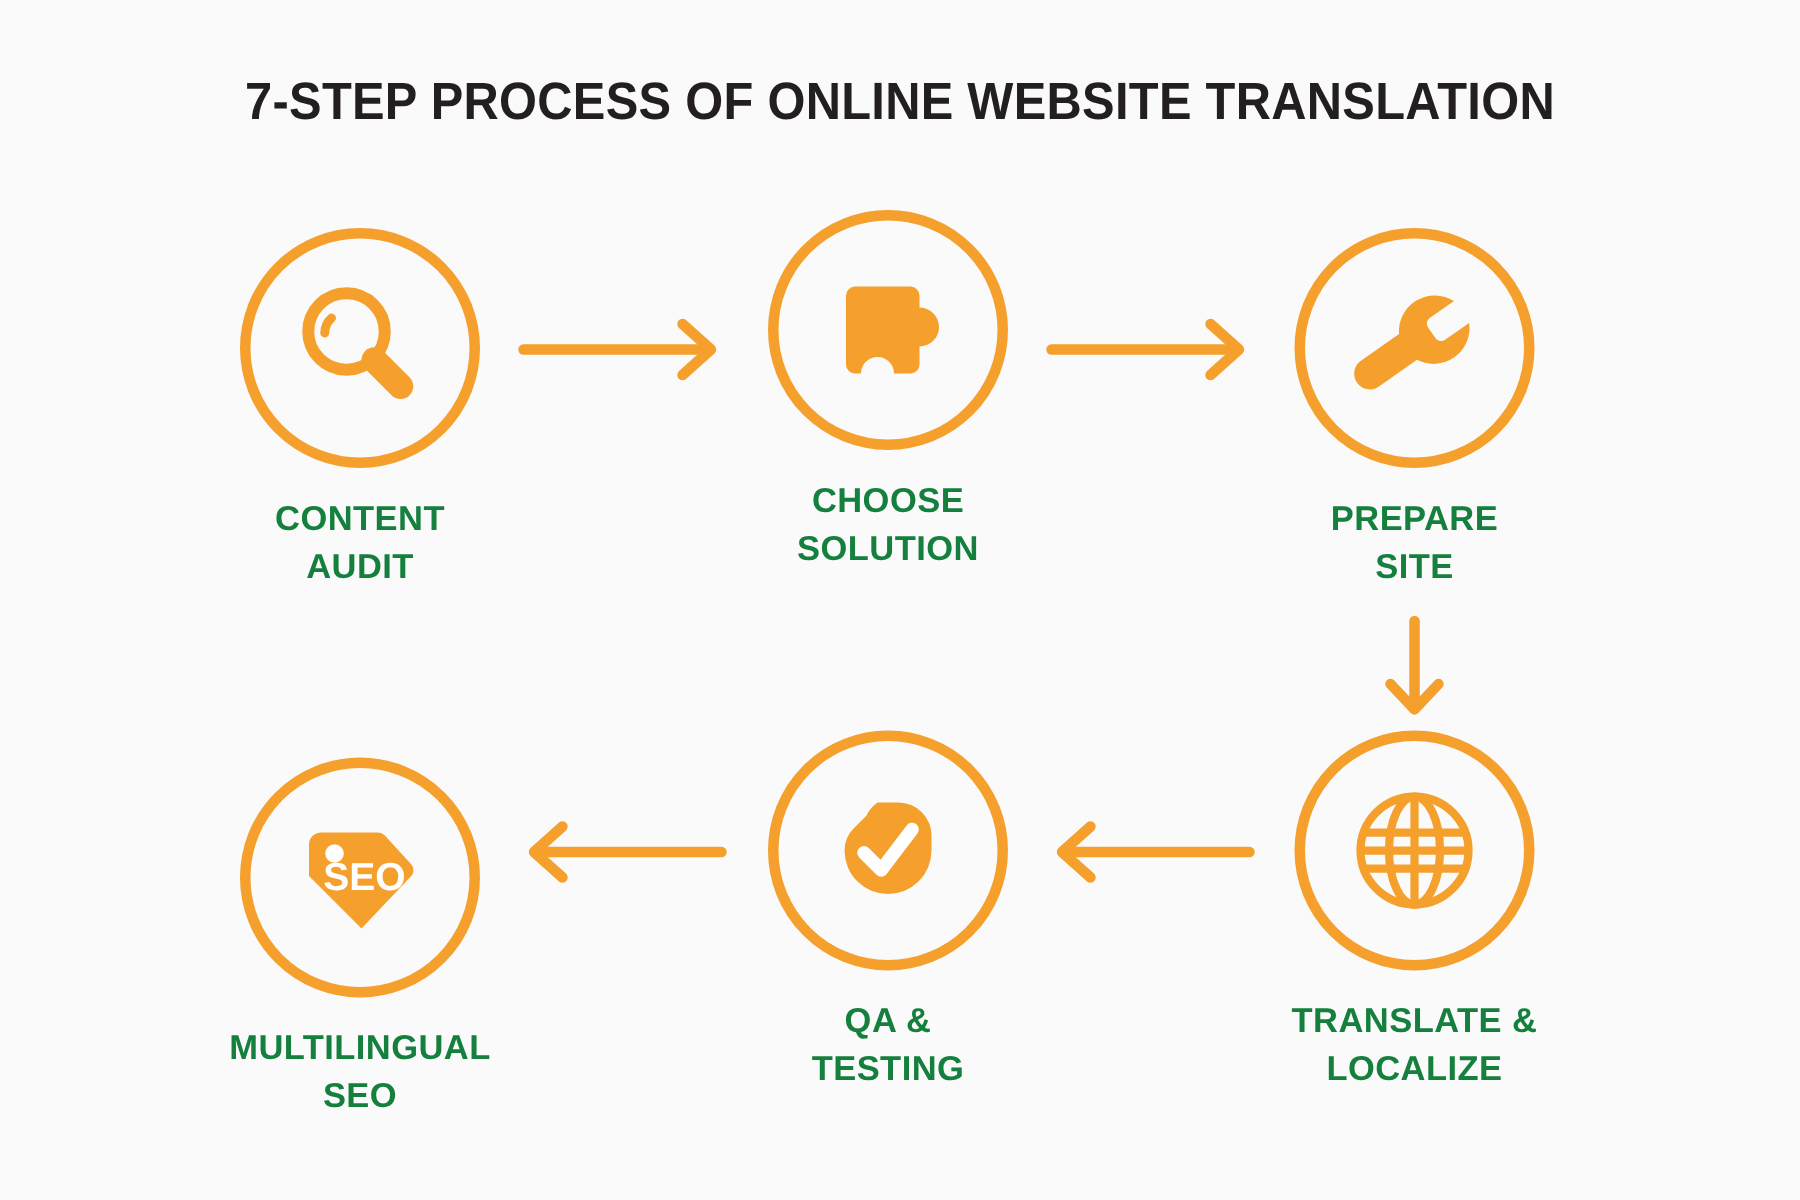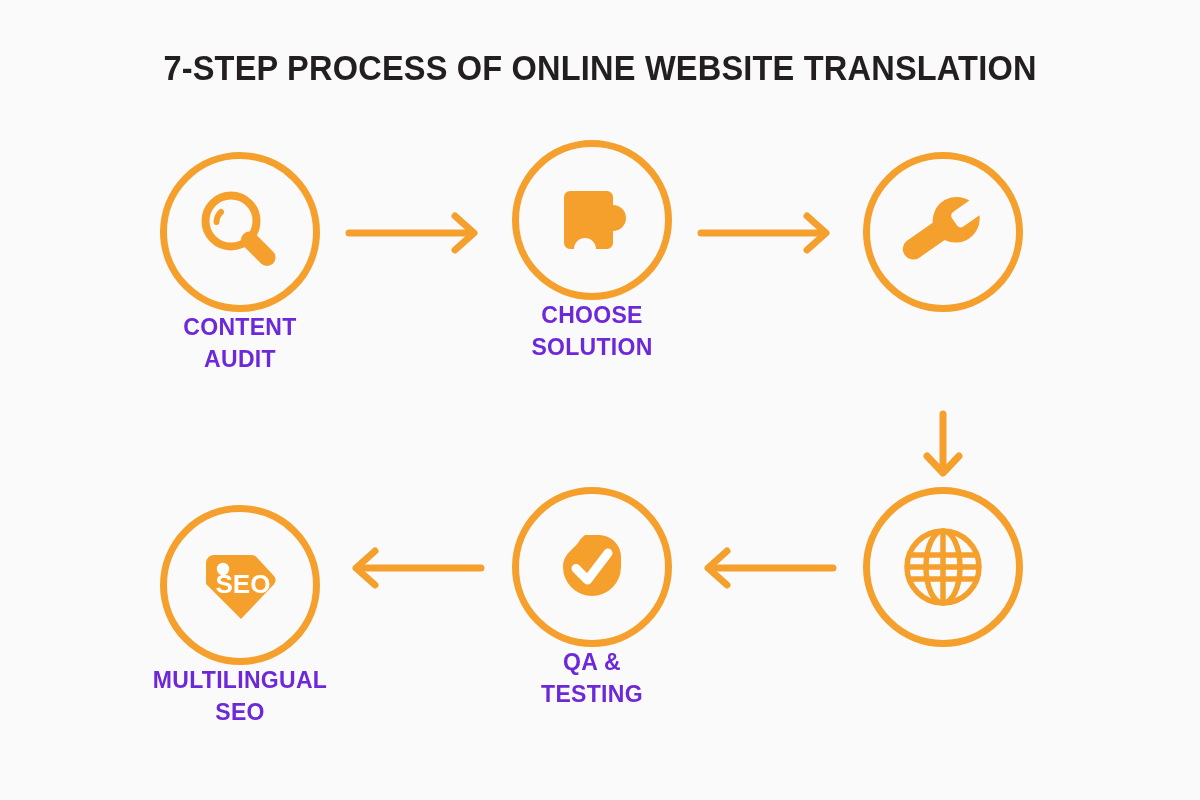--- a/index.html
+++ b/index.html
@@ -52,25 +52,26 @@
     border: 7px solid #f5a02c;
     box-sizing: border-box;
     background: transparent;
     display: flex;
     align-items: center;
     justify-content: center;
   }
   .ring svg { display: block; }
 
   .step-label {
+    margin-top: 18px;
     font-family: "Liberation Sans", sans-serif;
     font-size: 23px;
     font-weight: bold;
     line-height: 1.38;
-    color: #6d28d9;
+    color: #15803d;
     letter-spacing: 0.3px;
     white-space: pre-line;
   }
 
   
   #step-1 { left: 240px; top: 152px; }
   #step-2 { left: 592px; top: 140px; }
   #step-3 { left: 943px; top: 152px; }
   
   #step-4 { left: 943px; top: 487px; }
@@ -144,37 +145,41 @@
                      L85 29.2
                      a24 24 0 0 1 -30 30.3
                      L32.5 82
                      a10.5 10.5 0 0 1 -14.8 -14.8
                      L40.2 44.6
                      a24 24 0 0 1 32.3 -28.1 Z" fill="#f5a02c"></path>
           </g>
         </svg>
       </span>
     </div>
+    <div class="step-label">PREPARE
+SITE</div>
   </div>
 
   <div class="step" id="step-4">
     <div class="ring">
       <span>
         <svg width="104" height="104" viewBox="0 0 104 104">
           <g fill="none" stroke="#f5a02c" stroke-width="5.5">
             <circle cx="52" cy="52" r="36"></circle>
             <line x1="17.5" y1="40" x2="86.5" y2="40"></line>
             <line x1="16" y1="52" x2="88" y2="52"></line>
             <line x1="17.5" y1="64" x2="86.5" y2="64"></line>
             <line x1="52" y1="16" x2="52" y2="88"></line>
             <ellipse cx="52" cy="52" rx="17" ry="36"></ellipse>
           </g>
         </svg>
       </span>
     </div>
+    <div class="step-label">TRANSLATE &amp;
+LOCALIZE</div>
   </div>
 
   <div class="step" id="step-5">
     <div class="ring">
       <span>
         <svg width="104" height="104" viewBox="0 0 104 104">
           <path d="M45 20
                    h14
                    a22 22 0 0 1 22 22
                    v10

